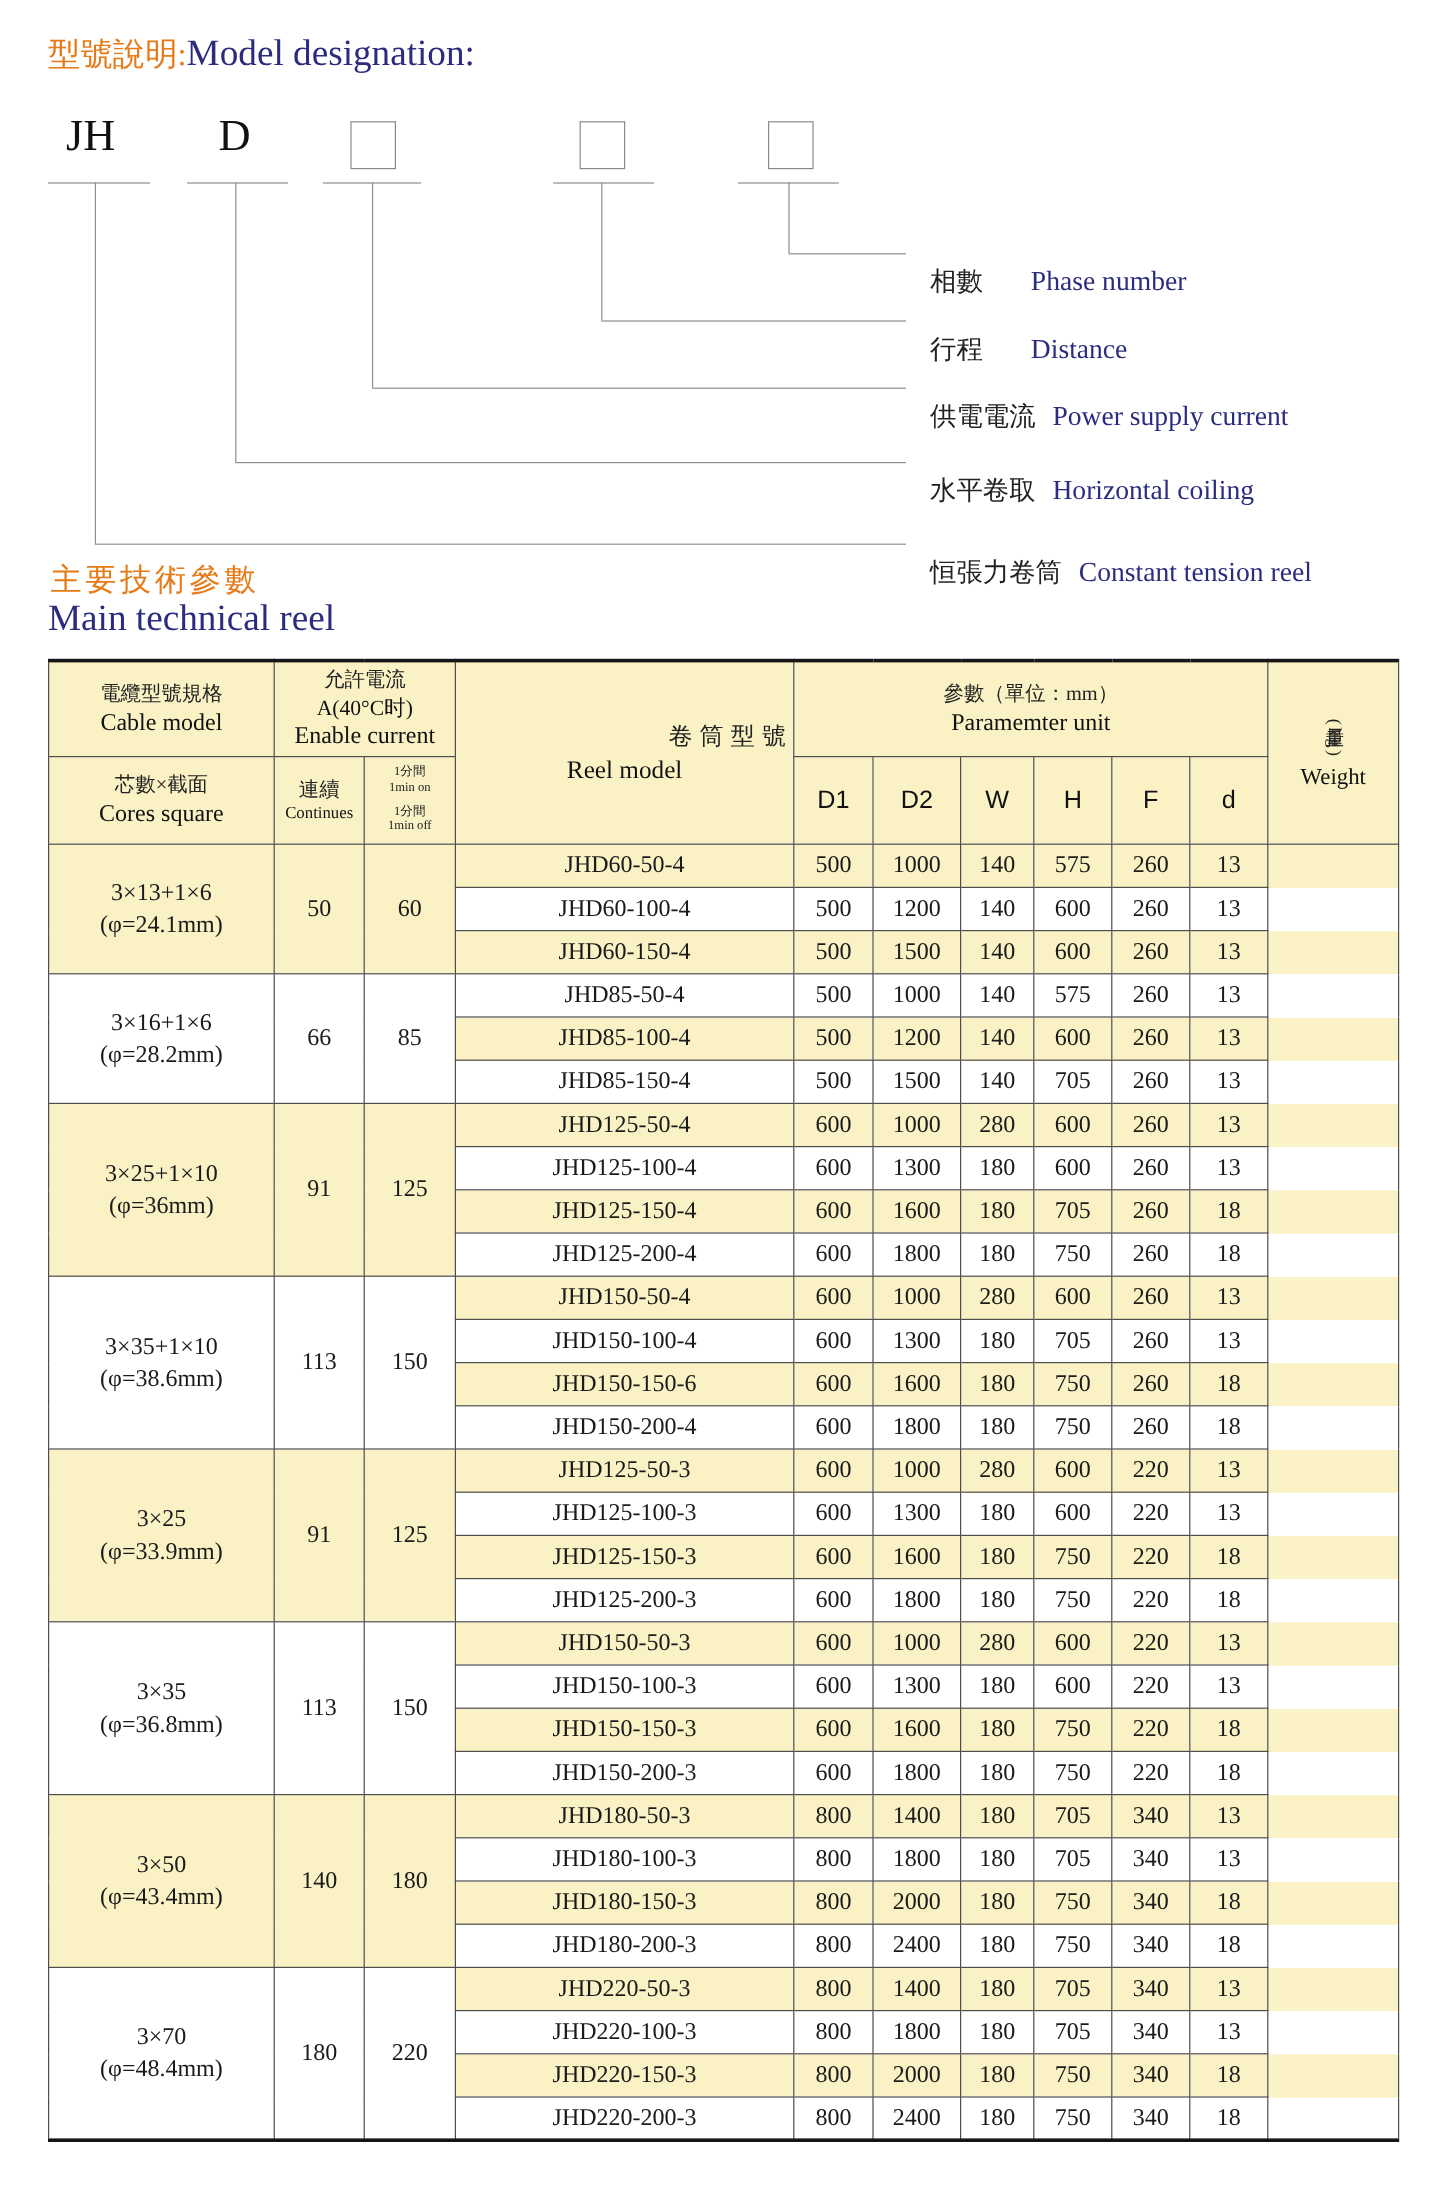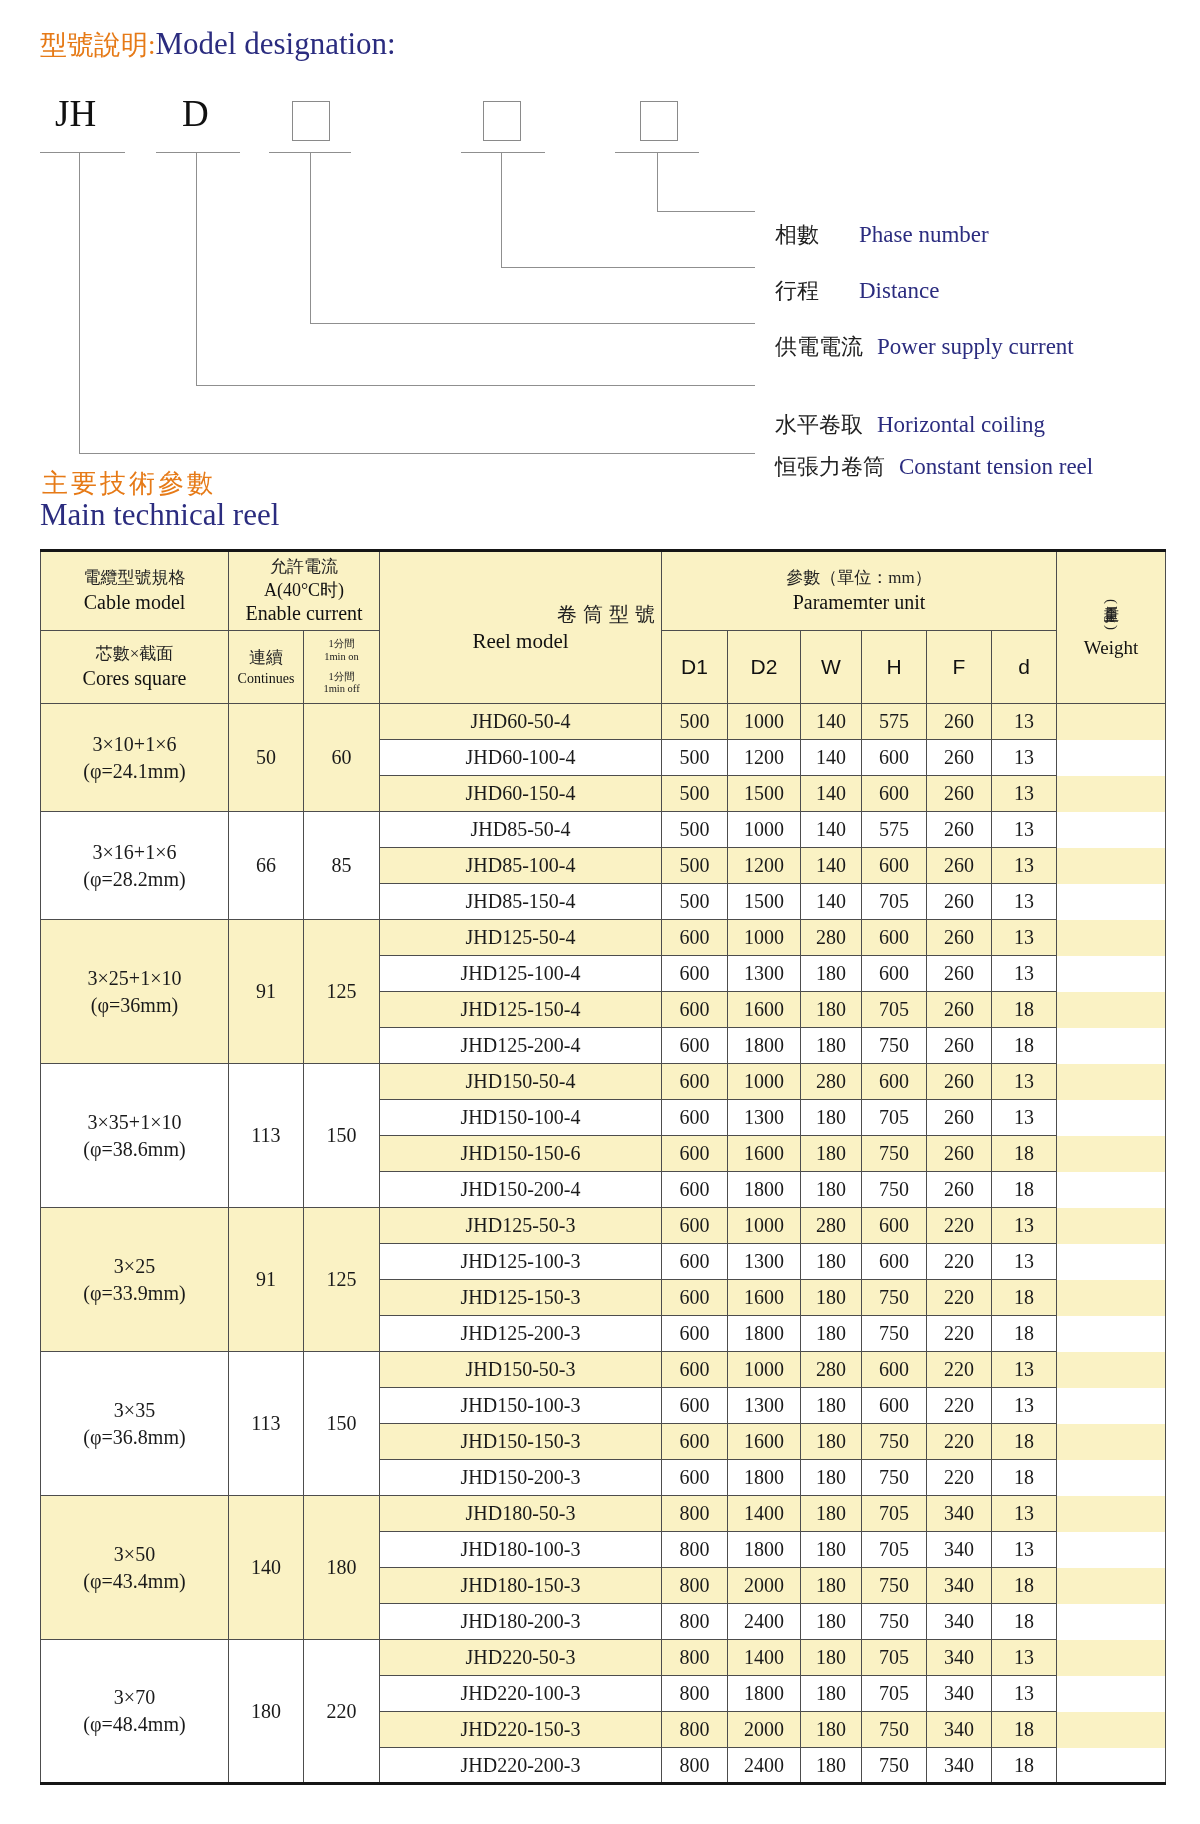--- a/index.html
+++ b/index.html
@@ -88,25 +88,25 @@
     <span class="en-l">Phase number</span>
   </div>
   <div class="dlabel" style="top:252px;">
     <span class="zh-l">行程</span>
     <span class="en-l">Distance</span>
   </div>
   <div class="dlabel" style="top:308px;text-align:right;">
     <span class="zh-l">供電電流</span>
     <span class="en-l">Power supply current</span>
   </div>
-  <div class="dlabel" style="top:386px;">
+  <div class="dlabel" style="top:370px;">
     <span class="zh-l">水平卷取</span>
     <span class="en-l">Horizontal coiling</span>
   </div>
-  <div class="dlabel" style="top:428px;">
+  <div class="dlabel" style="top:438px;">
     <span class="zh-l">恒張力卷筒</span>
     <span class="en-l">Constant tension reel</span>
   </div>
 </div>
 
 <div class="sec2-zh">主要技術參數</div>
 <div class="sec2-en">Main technical reel</div>
 
 <table>
   <colgroup>
@@ -165,21 +165,21 @@
       <th class="hdr dimh">D2</th>
       <th class="hdr dimh">W</th>
       <th class="hdr dimh">H</th>
       <th class="hdr dimh">F</th>
       <th class="hdr dimh">d</th>
     </tr>
   </thead>
   <tbody>
       <tr>
         <td class="gcell g-y" rowspan="3">
-          <div>3×10+1×6</div>
+          <div>3×13+1×6</div>
           <div>(φ=24.1mm)</div>
         </td>
         <td class="gcell g-y" rowspan="3">50</td>
         <td class="gcell g-y" rowspan="3">60</td>
         <td class="model row-y">JHD60-50-4</td>
         <td class="num row-y">500</td>
         <td class="num row-y">1000</td>
         <td class="num row-y">140</td>
         <td class="num row-y">575</td>
         <td class="num row-y">260</td>

